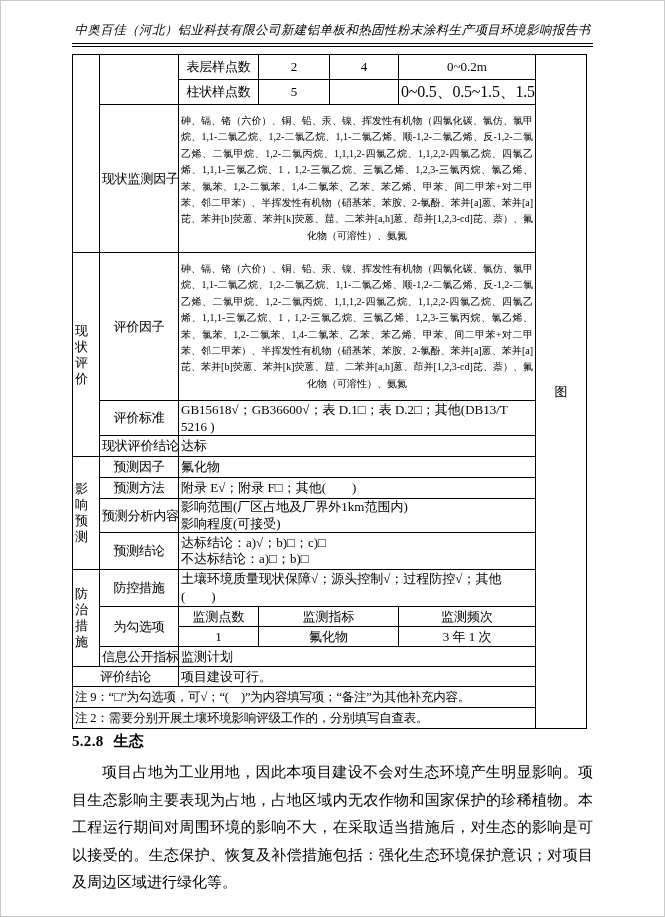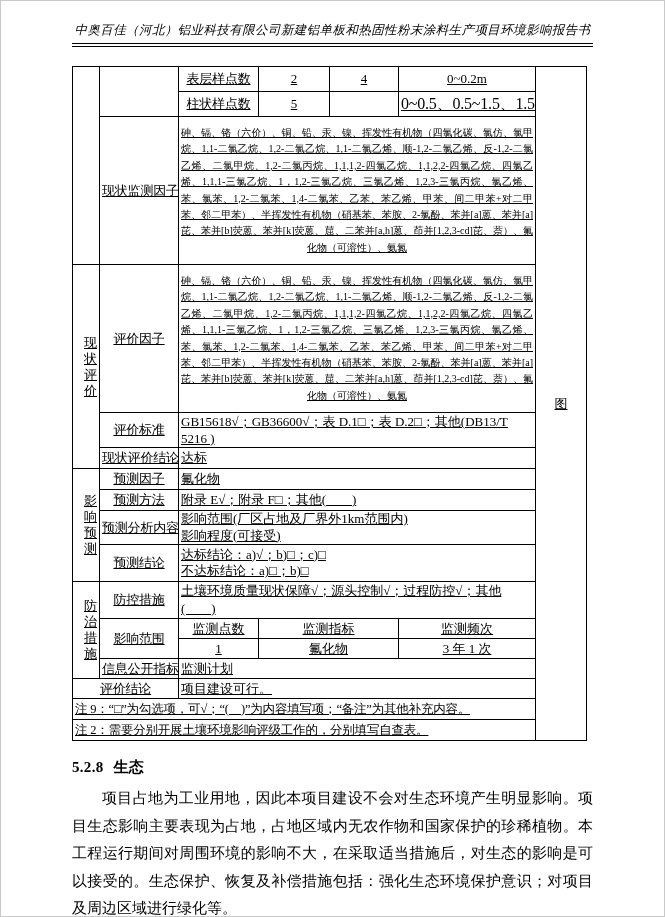--- a/index.html
+++ b/index.html
@@ -21,36 +21,35 @@
     letter-spacing:.4px;
     white-space:nowrap;
   }
   .double-rule{
     margin-top:4px;
     height:2px;
     border-top:1.5px solid #000;
     border-bottom:1.5px solid #000;
   }
   table.soil{
-    margin-top:19px;
+    margin-top:7px;
     border-collapse:collapse;
     table-layout:fixed;
     width:514px;
     border:1.5px solid #000;
     font-size:13px;
-    text-decoration:underline;
   }
   table.soil td{
     border:1px solid #000;
     padding:0 2px;
     vertical-align:middle;
     overflow:hidden;
   }
   td.grp{
-    text-align:right;
+    text-align:left;
     word-break:break-all;
     line-height:16px;
     padding:0 1px;
   }
   td.lbl{
     text-align:center;
     white-space:nowrap;
     letter-spacing:-0.2px;
   }
   td.ctr{text-align:center;}
@@ -75,21 +74,21 @@
     padding-left:3px;
     font-size:12.5px;
     letter-spacing:-0.2px;
     white-space:nowrap;
   }
   td.depth-small{font-size:16px;white-space:nowrap;text-align:right;letter-spacing:-0.2px;}
   
   tr.h25{height:25px} tr.h148{height:148px} tr.h21{height:21px}
   tr.h20{height:20px} tr.h34{height:34px} tr.h37{height:37px}
   .section-heading{
-    margin-top:17px;
+    margin-top:3px;
     font-size:15px;
     font-weight:bold;
     letter-spacing:.3px;
   }
   .section-heading .num{font-family:"Liberation Serif","DejaVu Serif",serif;}
   .section-heading .ttl{font-family:"Liberation Sans","DejaVu Sans",sans-serif;margin-left:6px;}
   .body-paragraph{
     margin-top:8px;
     font-size:15px;
     line-height:27.5px;
@@ -182,21 +181,21 @@
             <div>达标结论：a)√；b)□；c)□</div>
             <div>不达标结论：a)□；b)□</div>
           </td>
         </tr>
         <tr class="h21">
           <td class="grp" rowspan="4">防治措施</td>
           <td class="lbl">防控措施</td>
           <td class="val" colspan="4">土壤环境质量现状保障√；源头控制√；过程防控√；其他(　　)</td>
         </tr>
         <tr class="h20">
-          <td class="lbl" rowspan="2">影响范围</td>
+          <td class="lbl" rowspan="2">为勾选项</td>
           <td class="ctr">监测点数</td>
           <td class="ctr" colspan="2">监测指标</td>
           <td class="ctr">监测频次</td>
         </tr>
         <tr class="h20">
           <td class="ctr">1</td>
           <td class="ctr" colspan="2">氟化物</td>
           <td class="ctr">3 年 1 次</td>
         </tr>
         <tr class="h20">

